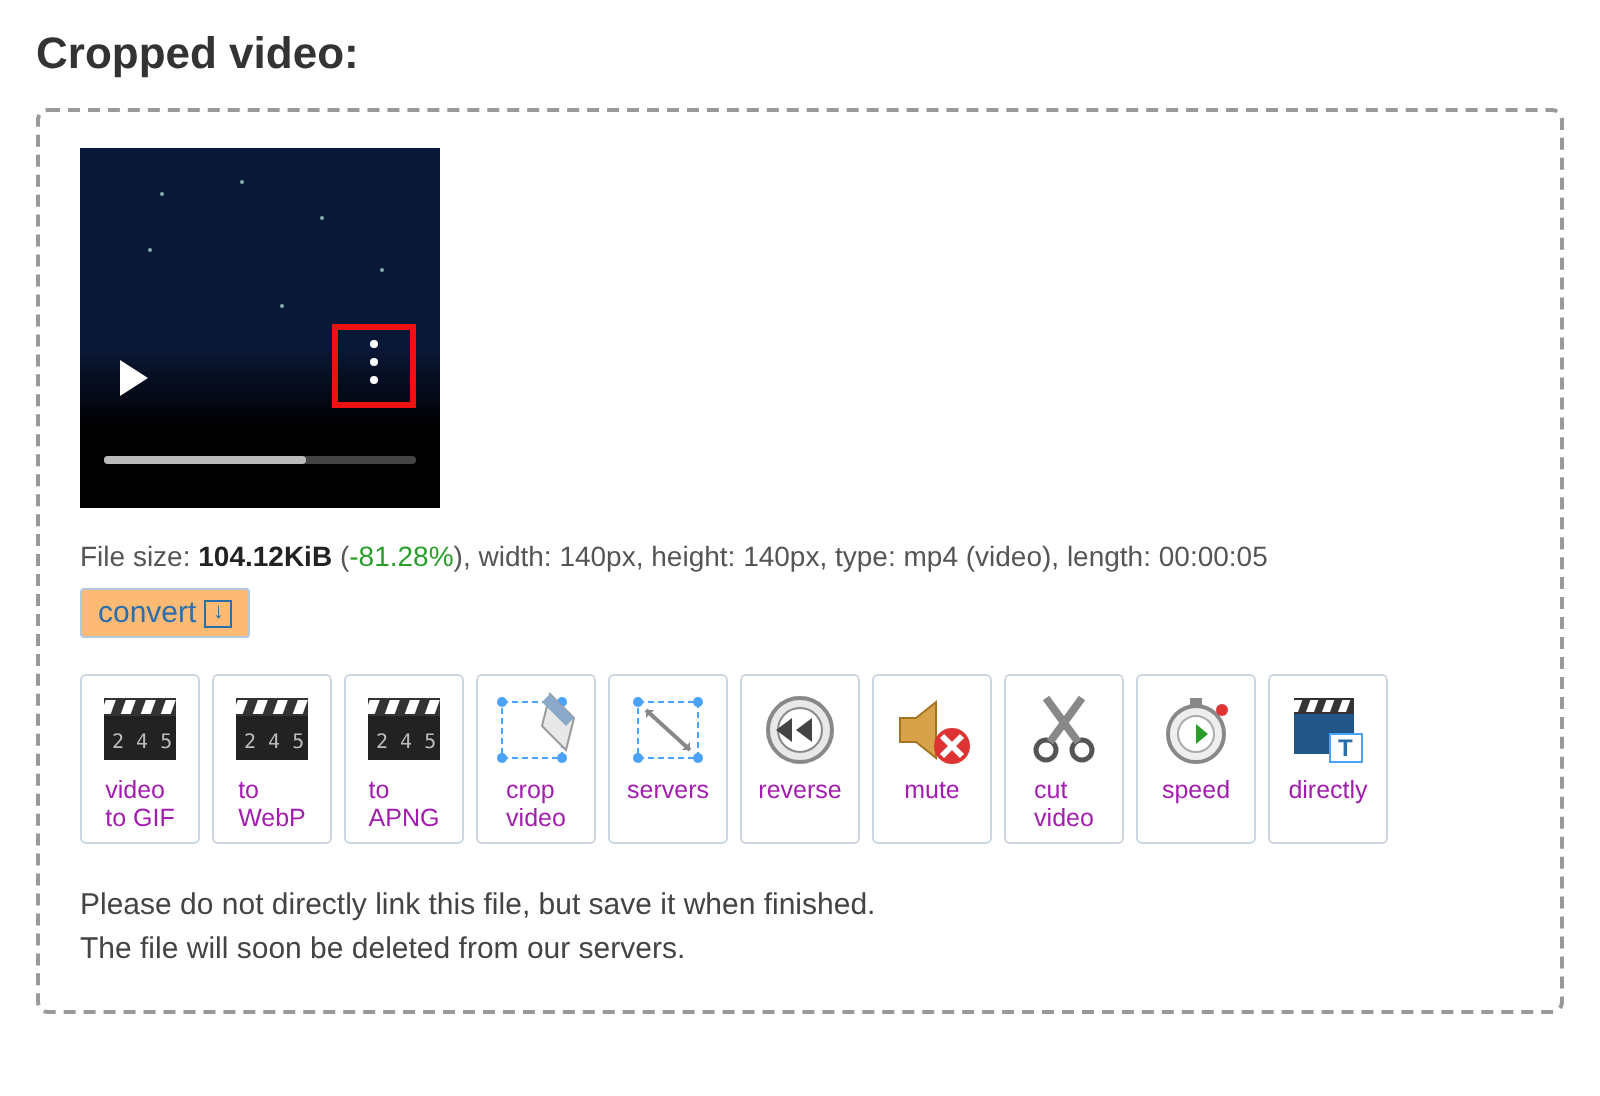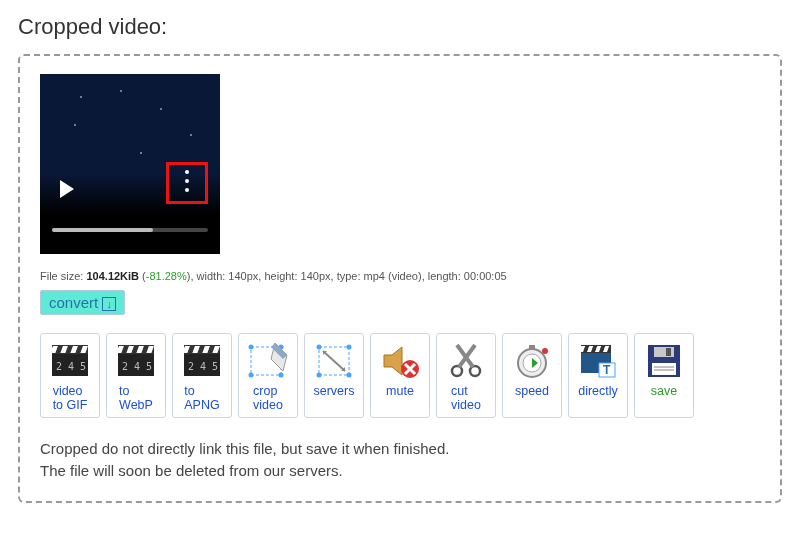--- a/index.html
+++ b/index.html
@@ -5,21 +5,21 @@
   * { box-sizing: border-box; margin: 0; padding: 0; }
   body {
     font-family: -apple-system, BlinkMacSystemFont, "Segoe UI", Arial, sans-serif;
     font-size: 15px;
     color: #333;
     background: #fff;
     padding: 10px 18px;
   }
   .page-title {
     font-size: 22px;
-    font-weight: 400;
+    font-weight: 700;
     color: #333;
     margin: 4px 0 14px 0;
   }
   .dashed-box {
     border: 2px dashed #999;
     border-radius: 6px;
     padding: 18px 20px 18px 20px;
   }
   .video-preview {
     width: 180px;
@@ -59,27 +59,27 @@
     left: 145px; top: 96px;
     display: flex; flex-direction: column; gap: 5px;
     cursor: pointer;
   }
   .dots span { width: 4px; height: 4px; background: #fff; border-radius: 50%; }
   .progress-track {
     position: absolute; left: 12px; right: 12px; bottom: 22px; height: 4px;
     background: #444; border-radius: 2px;
   }
   .progress-track .fill { height: 100%; width: 65%; background: #bbb; border-radius: 2px;}
-  .info-line { margin-top: 16px; color: #555; font-size: 11px; }
+  .info-line { margin-top: 16px; color: #555; font-size: 14px; }
   .info-line b { color: #222; font-weight: 700;}
   .pct { color: #2a9d2a; }
   .convert-btn {
-    display: inline-flex; align-items: flex-end; gap: 4px;
+    display: inline-flex; align-items: center; gap: 4px;
     border: 1px solid #b2c8e0;
-    background: #5eead4;
+    background: #fdba74;
     color: #2a6fad;
     font-size: 15px;
     padding: 3px 8px;
     margin-top: 8px;
     cursor: pointer;
     border-radius: 2px;
   }
   .convert-btn .dl {
     width: 14px; height: 14px; border: 1.5px solid #2a6fad; display: inline-flex;
     align-items: center; justify-content: center; font-size: 11px; line-height: 1;
@@ -91,21 +91,21 @@
     border: 1px solid #ccd6e0;
     border-radius: 3px;
     padding: 6px 6px 4px 6px;
     min-width: 54px;
     text-align: left;
     cursor: pointer;
     background: #fff;
     display: flex; flex-direction: column; align-items: center;
   }
   .tool .icon-slot { width: 46px; height: 42px; display: flex; align-items: center; justify-content: center; }
-  .tool-label { color: #1d4ed8; font-size: 12.5px; line-height: 1.15; margin-top: 2px; }
+  .tool-label { color: #a21caf; font-size: 12.5px; line-height: 1.15; margin-top: 2px; }
   .tool.save .tool-label { color: #2a9d2a; }
   .notes { margin-top: 20px; color: #444; font-size: 15px; line-height: 1.5; }
   
   svg { display: block; }
 </style>
 </head>
 <body>
 
 <h2 class="page-title">Cropped video:</h2>
 
@@ -220,20 +220,31 @@
             <circle cx="36" cy="34" r="2.5" fill="#4aa3ff"></circle>
             <line x1="10" y1="10" x2="32" y2="30" stroke="#888" stroke-width="2"></line>
             <polygon points="32,30 28,30 32,26" fill="#888"></polygon>
             <polygon points="10,10 14,10 10,14" fill="#888"></polygon>
           </svg>
       </div>
       <div class="tool-label">servers</div>
     </div>
 
 
+    <div class="tool">
+      <div class="icon-slot">
+        <svg width="42" height="40">
+            <circle cx="21" cy="20" r="16" fill="#e8e8e8" stroke="#888" stroke-width="2"></circle>
+            <circle cx="21" cy="20" r="11" fill="#fff" stroke="#888"></circle>
+            <polygon points="17,14 17,26 9,20" fill="#444"></polygon>
+            <polygon points="27,14 27,26 19,20" fill="#444"></polygon>
+          </svg>
+      </div>
+      <div class="tool-label">reverse</div>
+    </div>
 
     <div class="tool">
       <div class="icon-slot">
         <svg width="44" height="40">
             <path d="M6 14 L14 14 L24 6 L24 34 L14 26 L6 26 Z" fill="#d8a24a" stroke="#a57420"></path>
             <circle cx="32" cy="28" r="9" fill="#d33"></circle>
             <line x1="27" y1="23" x2="37" y2="33" stroke="#fff" stroke-width="3"></line>
             <line x1="37" y1="23" x2="27" y2="33" stroke="#fff" stroke-width="3"></line>
           </svg>
       </div>
@@ -276,34 +287,21 @@
               <rect x="30" y="5" width="4" height="6" transform="skewX(-20)"></rect>
             </g>
             <rect x="4" y="12" width="30" height="20" fill="#225588"></rect>
             <rect x="22" y="22" width="16" height="14" fill="#fff" stroke="#4aa3ff"></rect>
             <text x="26" y="33" fill="#2a6fad" font-size="12" font-weight="bold">T</text>
           </svg>
       </div>
       <div class="tool-label">directly</div>
     </div>
 
-    <div class="tool save">
-      <div class="icon-slot">
-        <svg width="42" height="40">
-            <rect x="5" y="4" width="32" height="32" fill="#2a3a7a"></rect>
-            <rect x="9" y="22" width="24" height="12" fill="#fff"></rect>
-            <rect x="11" y="6" width="20" height="10" fill="#c8c8c8"></rect>
-            <rect x="23" y="7" width="5" height="8" fill="#555"></rect>
-            <line x1="11" y1="26" x2="31" y2="26" stroke="#888"></line>
-            <line x1="11" y1="29" x2="31" y2="29" stroke="#888"></line>
-          </svg>
-      </div>
-      <div class="tool-label">save</div>
-    </div>
 
   </div>
 
   <div class="notes">
-    <div>Cropped do not directly link this file, but save it when finished.</div>
+    <div>Please do not directly link this file, but save it when finished.</div>
     <div>The file will soon be deleted from our servers.</div>
   </div>
 
 </div>
 
 </body></html>

